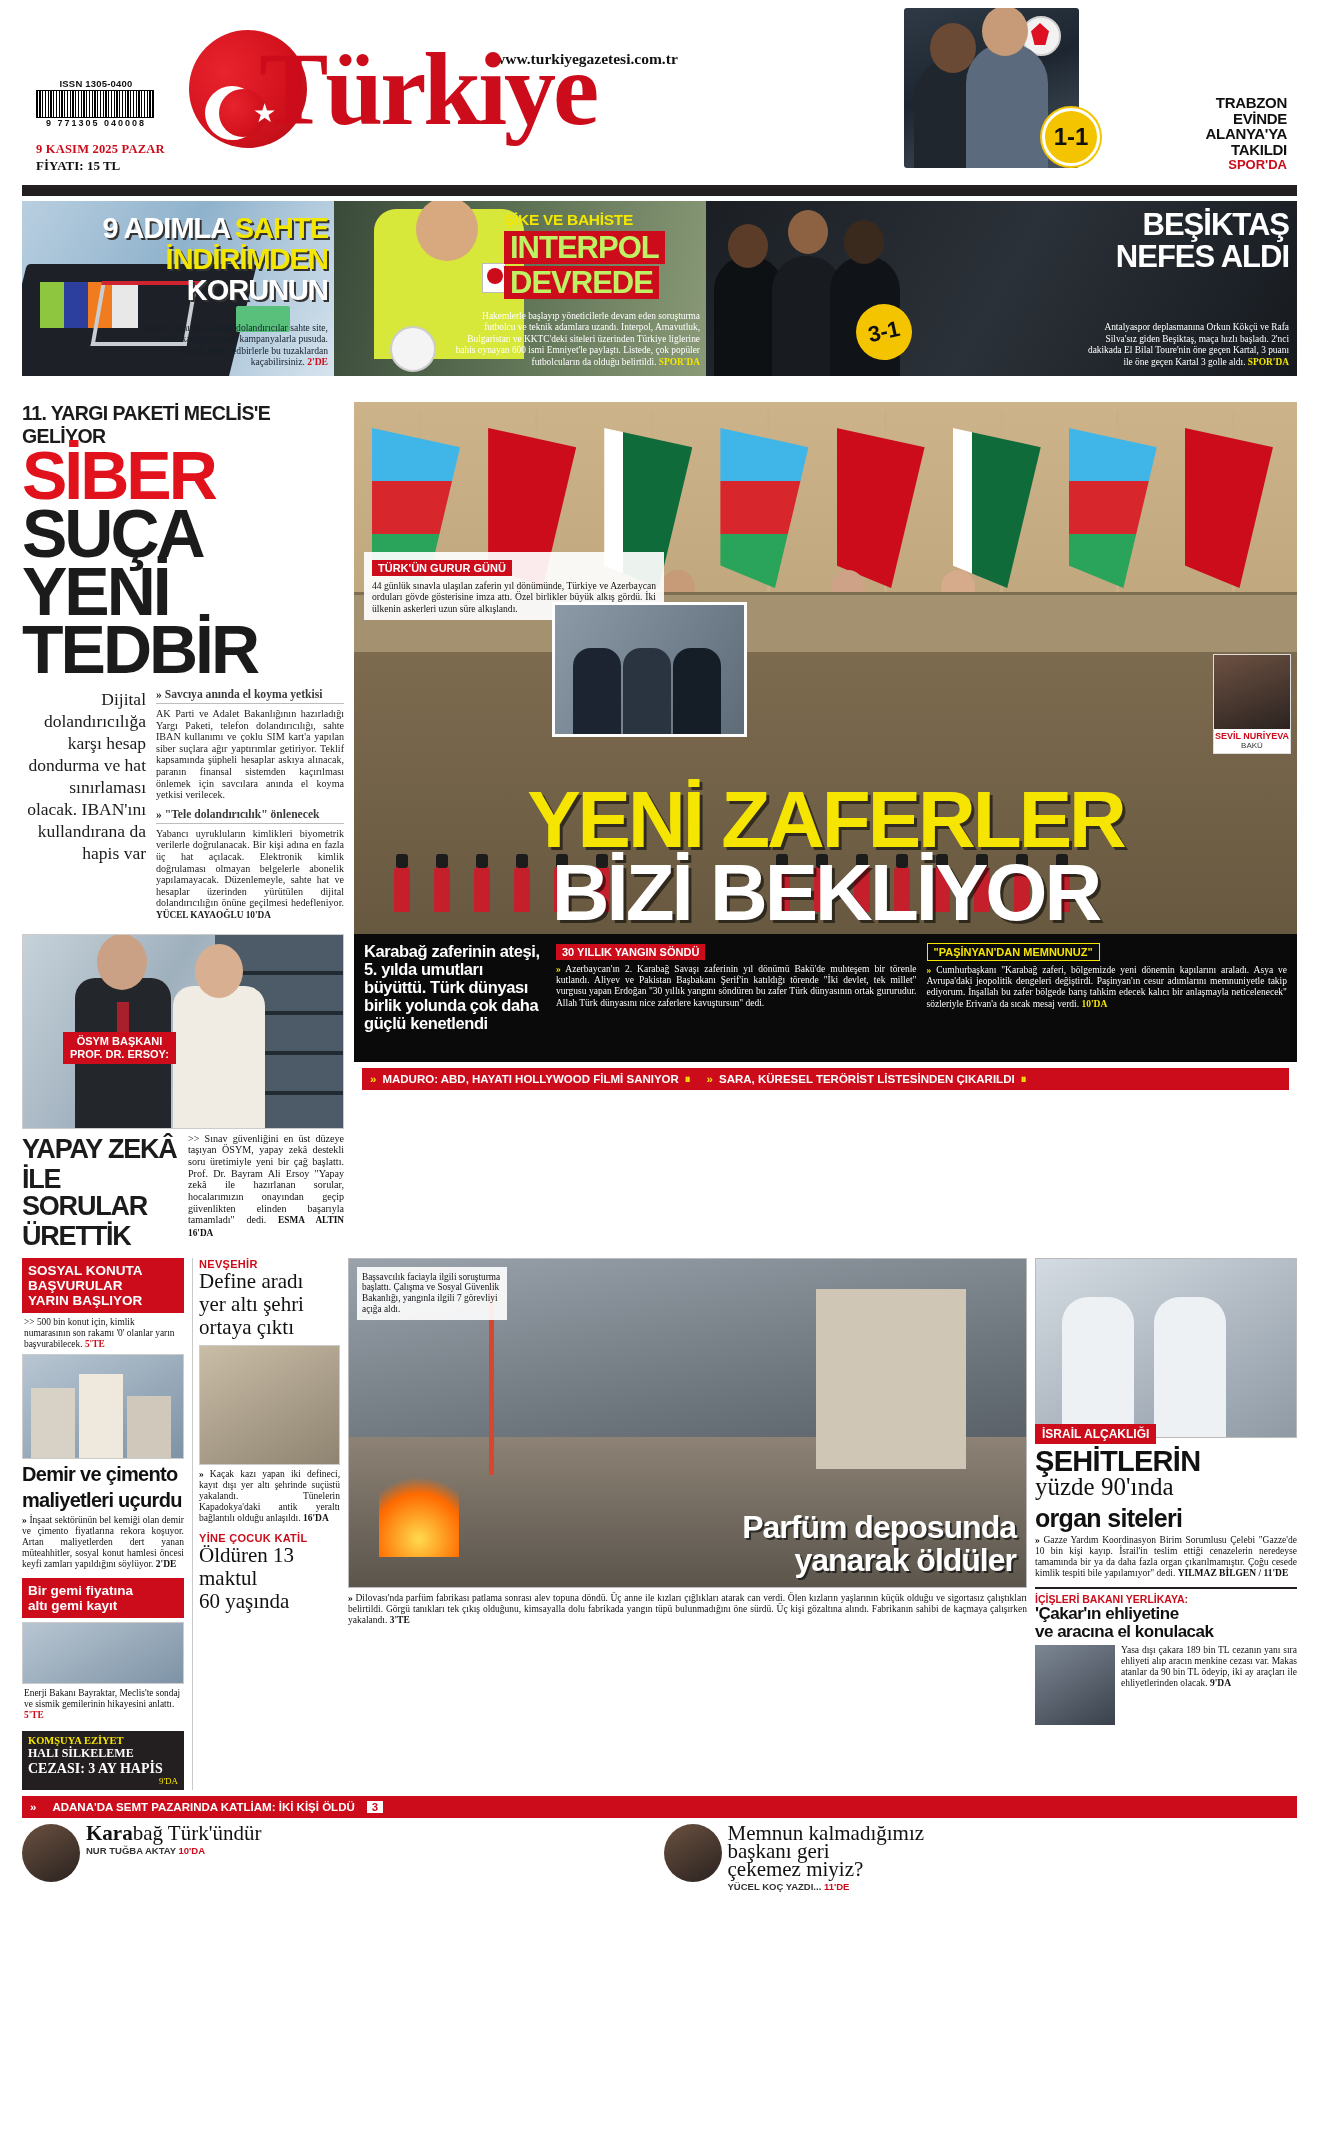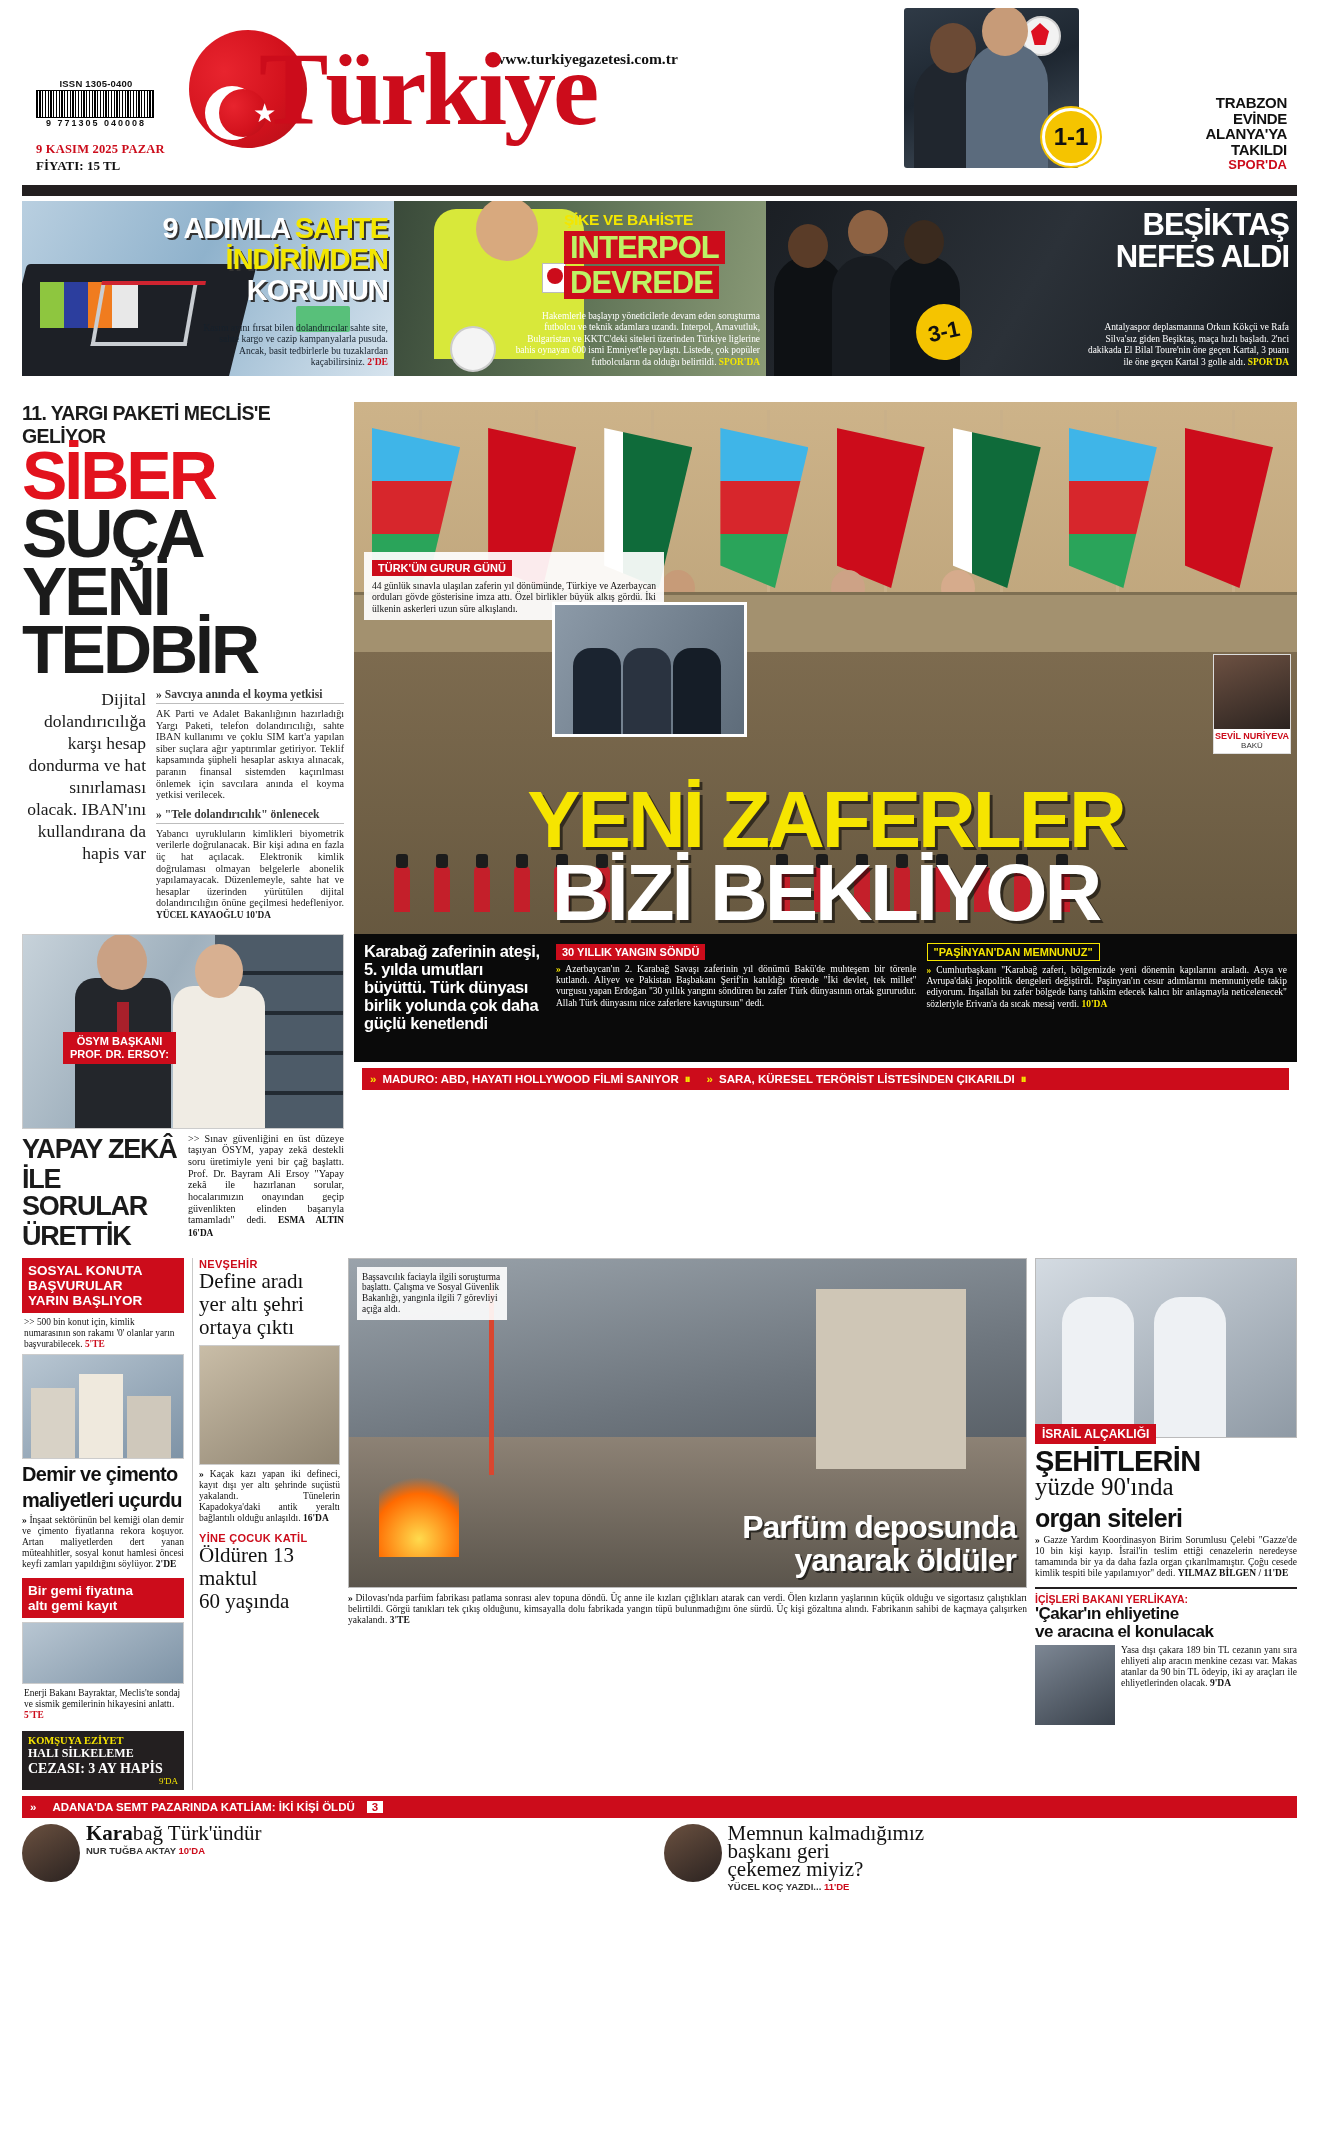--- a/index.html
+++ b/index.html
@@ -51,21 +51,21 @@
   .teaser-photo .ball:after{content:"";position:absolute;left:8px;top:5px;width:18px;height:22px;background:#d12;clip-path:polygon(50% 0,100% 38%,80% 100%,20% 100%,0 38%);}
   .teaser-photo .p1{position:absolute;left:10px;bottom:0;width:80px;height:110px;background:#20262e;border-radius:40px 40px 0 0;}
   .teaser-photo .p2{position:absolute;left:62px;bottom:0;width:82px;height:125px;background:#5b6b7d;border-radius:40px 40px 0 0;}
   .teaser-photo .h1{position:absolute;left:26px;bottom:95px;width:46px;height:50px;border-radius:50%;background:#6b4a35;}
   .teaser-photo .h2{position:absolute;left:78px;bottom:112px;width:46px;height:50px;border-radius:50%;background:#c79b78;}
 
   .black-rule { height: 11px; background:#231f20; margin: 0 8px; }
 
   
   .top-strip { display:flex; height:175px; margin:5px 8px 0 8px; gap:0; }
-  .ts-1 { position:relative; width:372px; background:linear-gradient(120deg,#b9cfe0 0%,#8fb2cc 45%,#d7e4ee 100%); overflow:hidden;padding-left:40px;}
+  .ts-1 { position:relative; width:312px; background:linear-gradient(120deg,#b9cfe0 0%,#8fb2cc 45%,#d7e4ee 100%); overflow:hidden;padding-left:40px;}
   .ts-1 .laptop{position:absolute;left:-10px;bottom:-8px;width:230px;height:120px;background:#1d2026;transform:skewX(-14deg);border-radius:4px;}
   .ts-1 .cart{position:absolute;left:74px;bottom:30px;width:96px;height:62px;border:4px solid #c9cdd2;border-top:none;transform:skewX(-10deg);}
   .ts-1 .cart:before{content:"";position:absolute;left:-4px;top:-3px;width:104px;height:4px;background:#cf2430;}
   .ts-1 .bagA,.ts-1 .bagB,.ts-1 .bagC,.ts-1 .bagD{position:absolute;bottom:48px;width:26px;height:46px;}
   .ts-1 .bagA{left:18px;background:#8ec63f;} .ts-1 .bagB{left:42px;background:#2c3e9e;}
   .ts-1 .bagC{left:66px;background:#f07c1f;} .ts-1 .bagD{left:90px;background:#e8e8e8;}
   .ts-1 .money{position:absolute;right:44px;bottom:44px;width:54px;height:26px;background:#58c07a;border-radius:2px;}
   .ts1-head{position:absolute;right:6px;top:14px;text-align:right;line-height:27px;}
   .ts1-head .w{font-weight:700;font-size:29px;color:#fff;text-shadow:2px 2px 0 #333;letter-spacing:-1px;}
   .ts1-head .y{font-weight:700;font-size:29px;color:#f3e600;text-shadow:2px 2px 0 #333;letter-spacing:-1px;}

